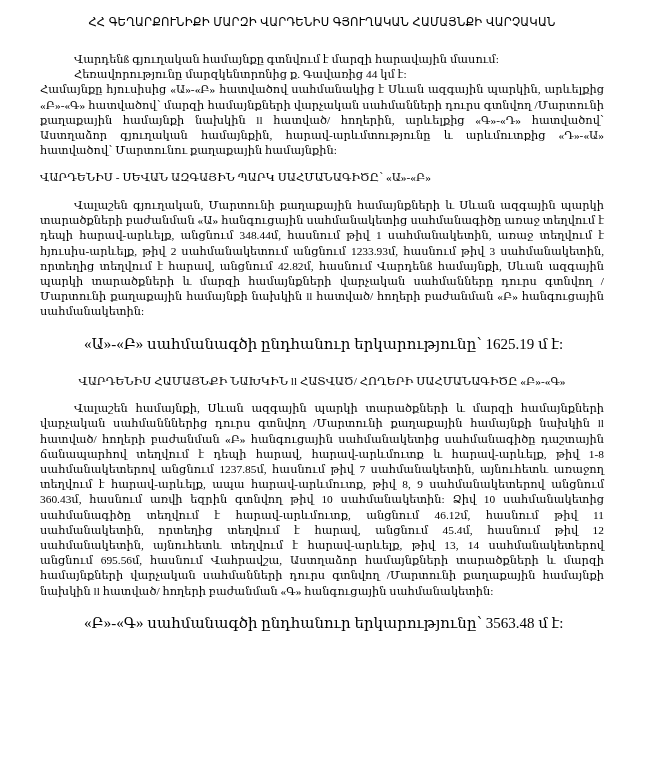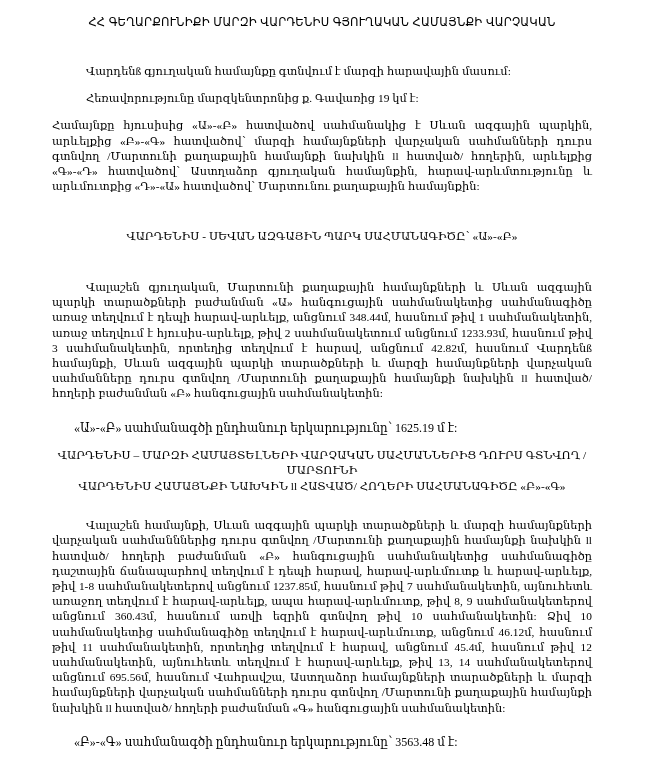--- a/index.html
+++ b/index.html
@@ -33,77 +33,76 @@
     display: block;
   }
   .gap-lg { height: 22px; }
   .gap-md { height: 12px; }
   .gap-sm { height: 7px; }
 
   p.body {
     font-size: 11.4px;
     line-height: 15.2px;
     text-align: justify;
-    margin: 12px;
+    margin: 0;
     text-indent: 0;
     font-family: "Liberation Serif", "DejaVu Serif", serif;
   }
   p.indent {
     text-indent: 34px;
   }
   .heading-center {
-    text-align: center;
+    text-align: left;
     font-size: 11.4px;
     line-height: 15.5px;
-    margin: 11px;
+    margin: 0;
     font-family: "Liberation Serif", "DejaVu Serif", serif;
   }
   .heading-block {
     text-align: center;
     font-size: 11.4px;
     line-height: 15.5px;
     margin: 0;
   }
   .heading-block .line { display: block; }
   .quote-line {
-    font-size: 12px;
+    font-size: 15px;
     line-height: 15.2px;
-    margin: 0;
+    margin: 10px;
     text-indent: 34px;
   }
 </style>
 </head>
 <body>
 
 <div class="page">
 
   <div class="doc-title">
     <span class="line">ՀՀ ԳԵՂԱՐՔՈՒՆԻՔԻ ՄԱՐԶԻ ՎԱՐԴԵՆԻՍ ԳՅՈՒՂԱԿԱՆ ՀԱՄԱՅՆՔԻ ՎԱՐՉԱԿԱՆ</span>
   </div>
 
   <div class="gap-lg"></div>
 
   <p class="body indent">Վարդենß գյուղական համայնքը գտնվում է մարզի հարավային մասում:</p>
-  <p class="body indent">Հեռավորությունը մարզկենտրոնից ք. Գավառից 19 կմ է:</p>
+  <p class="body indent">Հեռավորությունը մարզկենտրոնից ք. Գավառից 44 կմ է:</p>
   <p class="body">Համայնքը հյուսիսից «Ա»-«Բ» հատվածով սահմանակից է Սևան ազգային պարկին, արևելքից «Բ»-«Գ» հատվածով՝ մարզի համայնքների վարչական սահմանների դուրս գտնվող /Մարտունի քաղաքային համայնքի նախկին ll հատված/ հողերին, արևելքից «Գ»-«Դ» հատվածով՝ Աստղաձոր գյուղական համայնքին, հարավ-արևմտությունը և արևմուտքից «Դ»-«Ա» հատվածով՝ Մարտունու քաղաքային համայնքին:</p>
 
   <div class="gap-md"></div>
 
   <p class="heading-center">ՎԱՐԴԵՆԻՍ - ՍԵՎԱՆ  ԱԶԳԱՅԻՆ ՊԱՐԿ ՍԱՀՄԱՆԱԳԻԾԸ՝ «Ա»-«Բ»</p>
 
   <div class="gap-md"></div>
 
   <p class="body indent">Վալաշեն գյուղական, Մարտունի քաղաքային համայնքների և Սևան ազգային պարկի տարածքների բաժանման «Ա» հանգուցային սահմանակետից սահմանագիծը առաջ տեղվում է դեպի հարավ-արևելք, անցնում 348.44մ, հասնում թիվ 1 սահմանակետին, առաջ տեղվում է հյուսիս-արևելք, թիվ 2 սահմանակետում անցնում 1233.93մ, հասնում թիվ 3 սահմանակետին, որտեղից տեղվում է հարավ, անցնում 42.82մ, հասնում Վարդենß համայնքի, Սևան ազգային պարկի տարածքների և մարզի համայնքների վարչական սահմանները դուրս գտնվող /Մարտունի քաղաքային համայնքի նախկին ll հատված/ հողերի բաժանման «Բ» հանգուցային սահմանակետին:</p>
   <div class="gap-sm"></div>
   <p class="quote-line">«Ա»-«Բ» սահմանագծի ընդհանուր երկարությունը՝ 1625.19 մ է:</p>
 
   <div class="gap-md"></div>
 
   <div class="heading-block">
-    <span class="line">ՎԱՐԴԵՆԻՍ – ՄԱՐԶԻ ՀԱՄԱՅՏԵԼՆԵՐԻ ՎԱՐՉԱԿԱՆ ՍԱՀՄԱՆՆԵՐԻՑ ԴՈՒՐՍ ԳՏՆՎՈՂ /ՄԱՐՏՈՒՆԻ</span>
     <span class="line">ՎԱՐԴԵՆԻՍ ՀԱՄԱՅՆՔԻ ՆԱԽԿԻՆ ll ՀԱՏՎԱԾ/ ՀՈՂԵՐԻ ՍԱՀՄԱՆԱԳԻԾԸ «Բ»-«Գ»</span>
   </div>
 
   <div class="gap-md"></div>
 
   <p class="body indent">Վալաշեն համայնքի, Սևան ազգային պարկի տարածքների և մարզի համայնքների վարչական սահմանններից դուրս գտնվող /Մարտունի քաղաքային համայնքի նախկին ll հատված/ հողերի բաժանման «Բ» հանգուցային սահմանակետից սահմանագիծը դաշտային ճանապարհով տեղվում է դեպի հարավ, հարավ-արևմուտք և հարավ-արևելք, թիվ 1-8 սահմանակետերով անցնում 1237.85մ, հասնում թիվ 7 սահմանակետին, այնուհետև առաջող տեղվում է հարավ-արևելք, ապա հարավ-արևմուտք, թիվ 8, 9 սահմանակետերով անցնում 360.43մ, հասնում առվի եզրին գտնվող թիվ 10 սահմանակետին: Ձիվ 10 սահմանակետից սահմանագիծը տեղվում է հարավ-արևմուտք, անցնում 46.12մ, հասնում թիվ 11 սահմանակետին, որտեղից տեղվում է հարավ, անցնում 45.4մ, հասնում թիվ 12 սահմանակետին, այնուհետև տեղվում է հարավ-արևելք, թիվ 13, 14 սահմանակետերով անցնում 695.56մ, հասնում Վահրավշա, Աստղաձոր համայնքների տարածքների և մարզի համայնքների վարչական սահմանների դուրս գտնվող /Մարտունի քաղաքային համայնքի նախկին ll հատված/ հողերի բաժանման «Գ» հանգուցային սահմանակետին:</p>
   <div class="gap-sm"></div>
   <p class="quote-line">«Բ»-«Գ» սահմանագծի ընդհանուր երկարությունը՝ 3563.48 մ է:</p>
 
 </div>

